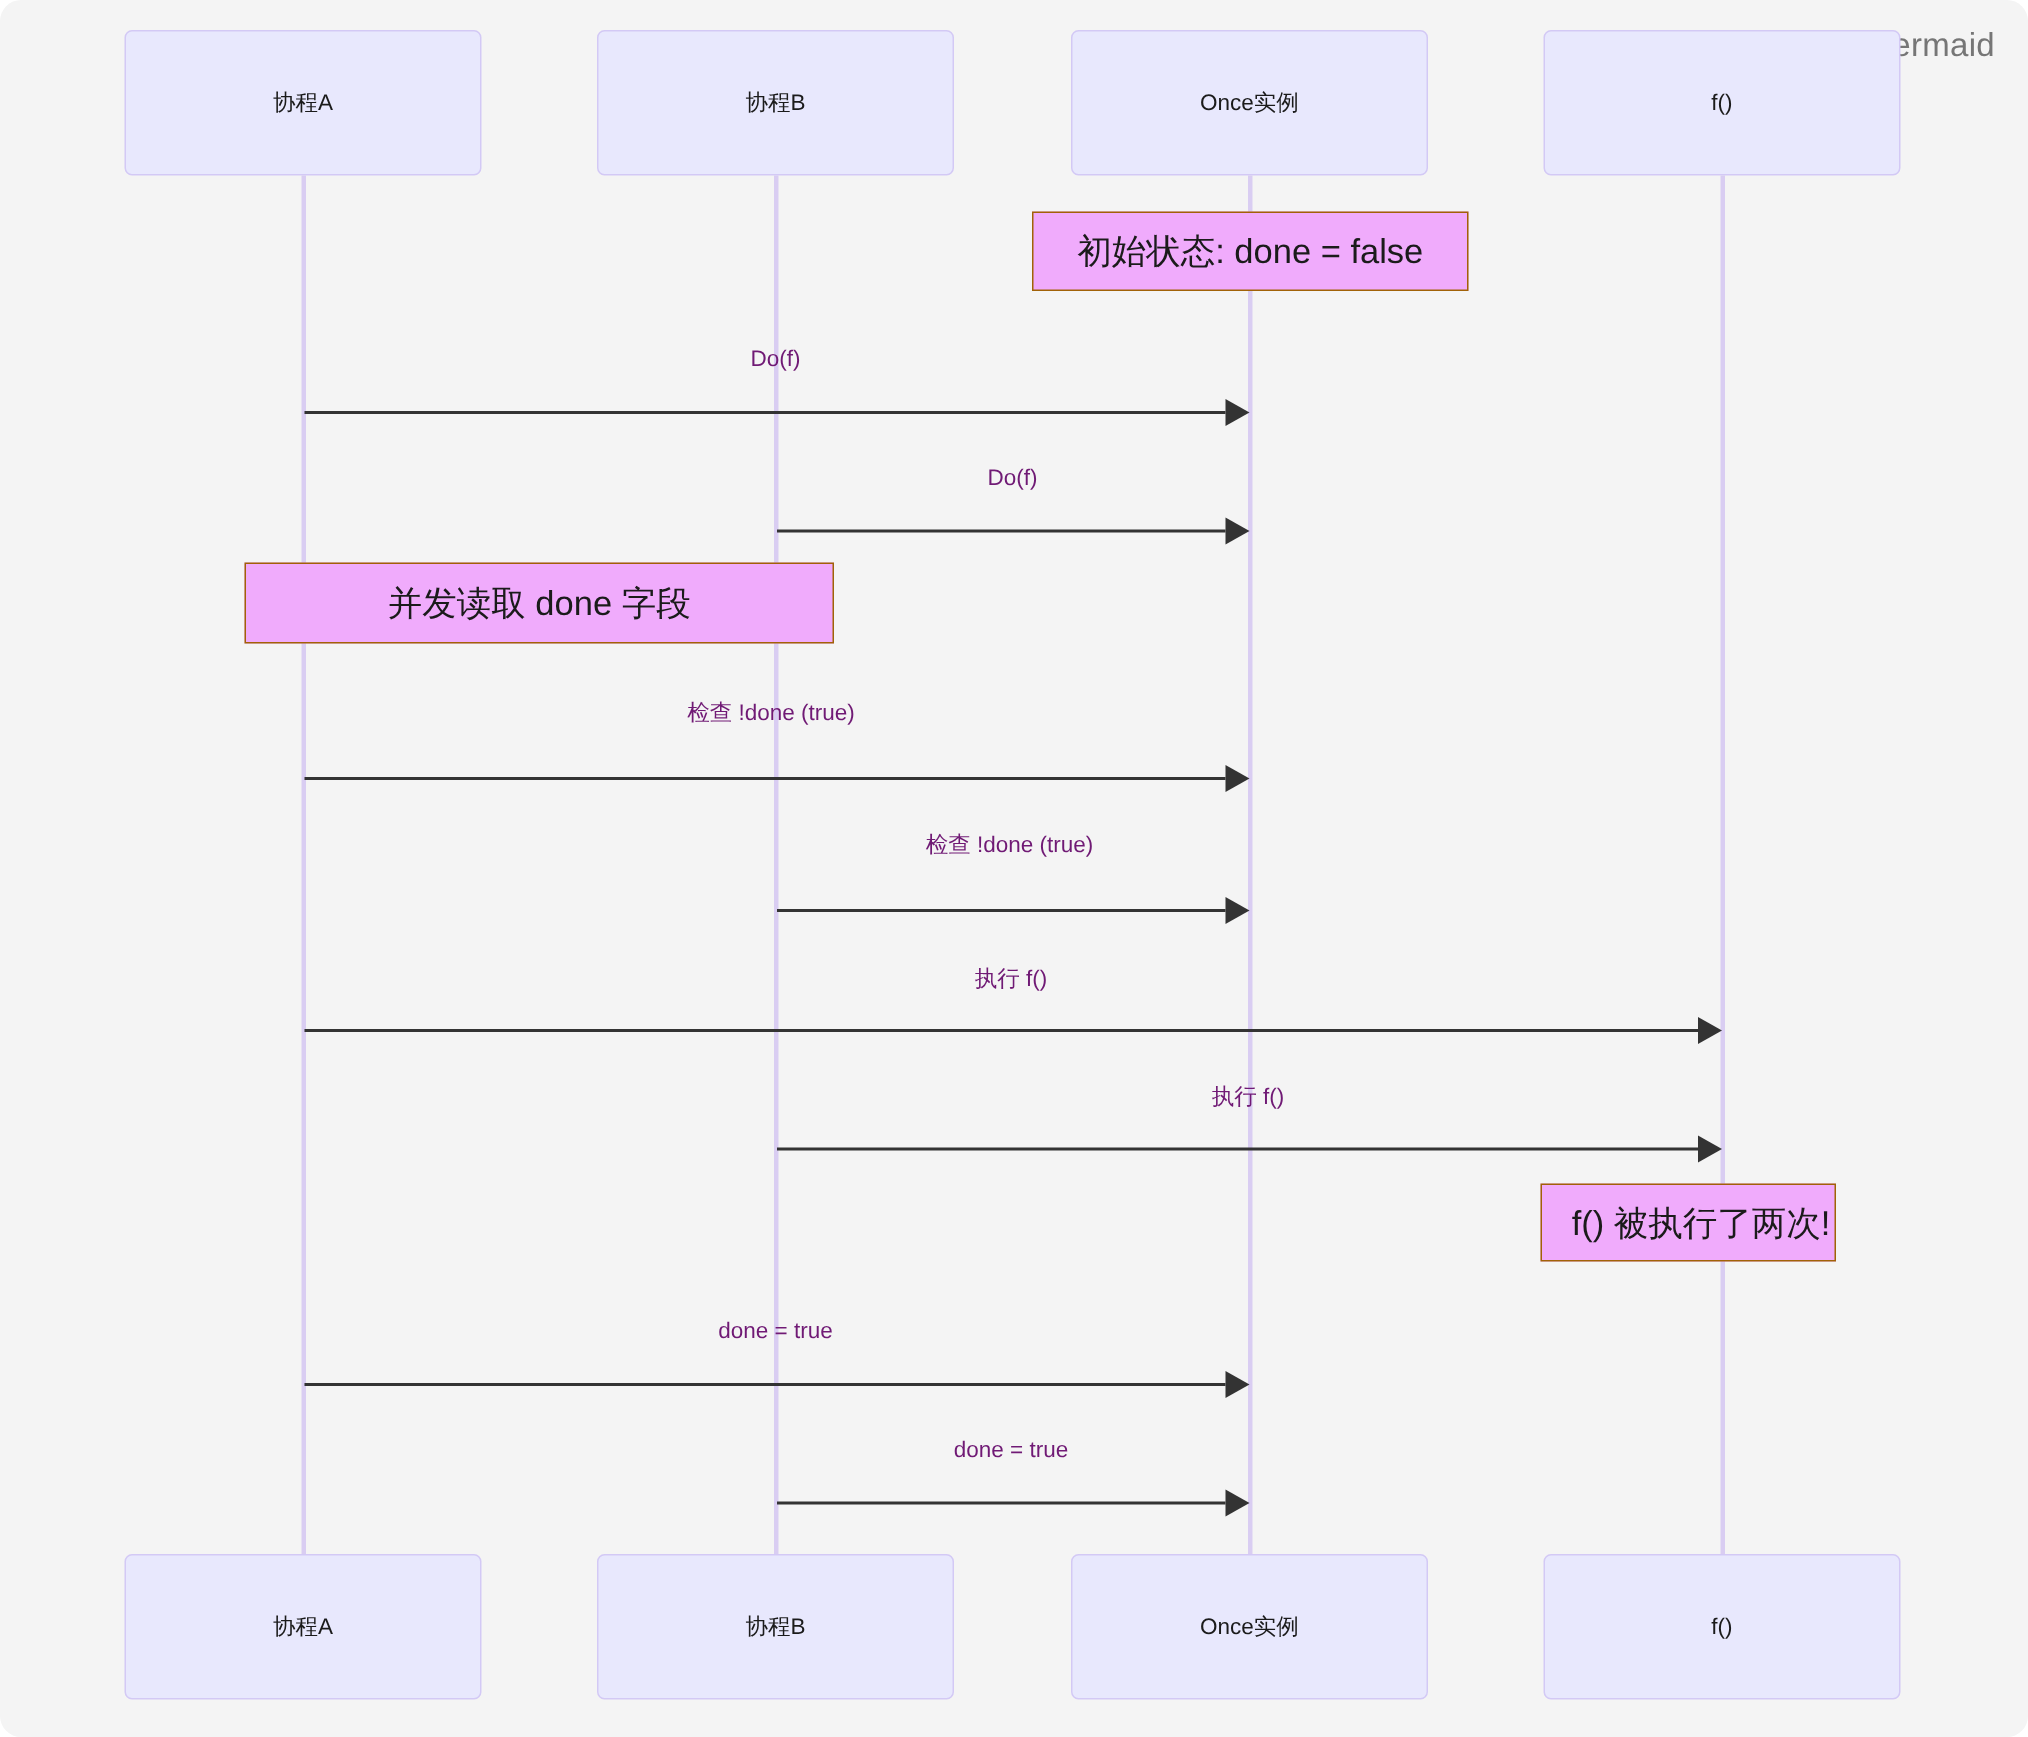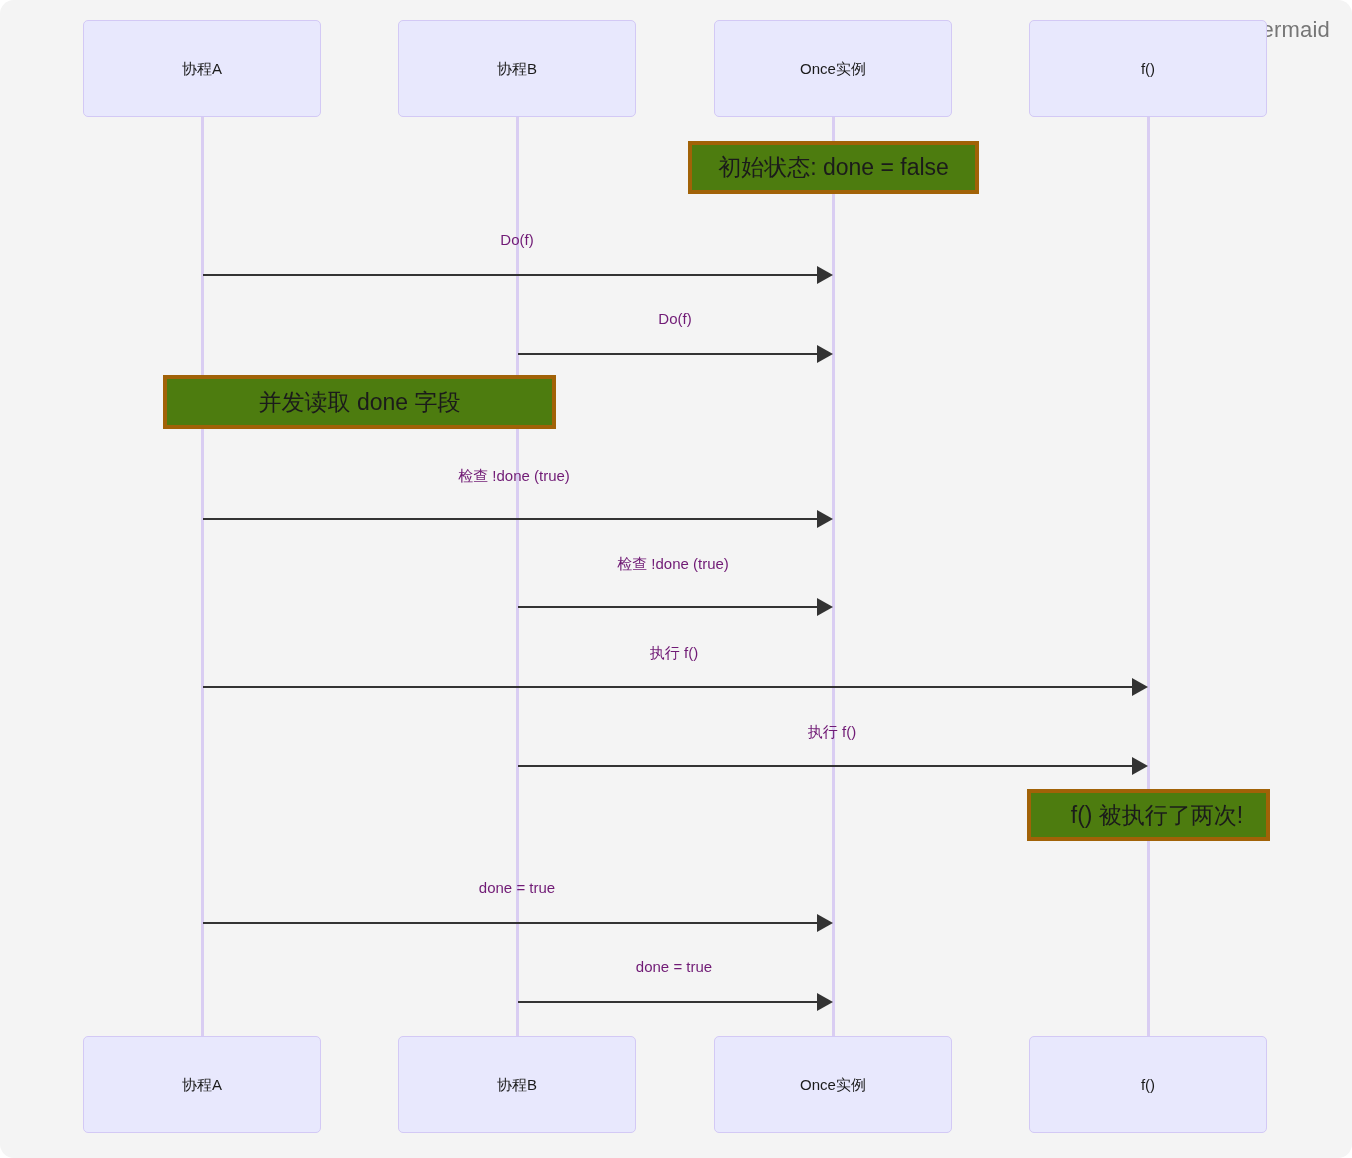--- a/index.html
+++ b/index.html
@@ -53,22 +53,22 @@
     justify-content: center;
     font-size: 15px;
     color: #1b1b1b;
     line-height: 1;
   }
 
   
   .note {
     position: absolute;
     box-sizing: border-box;
-    background: #4d7c0f;
-    border: 4px solid #a16207;
+    background: #f0abfc;
+    border: 1px solid #a16207;
     display: flex;
     align-items: center;
     justify-content: center;
     font-size: 23px;
     color: #1b1b1b;
     line-height: 1;
     white-space: nowrap;
   }
 
   
@@ -156,21 +156,21 @@
   </div>
   <div class="msg-line" style="left:203px; top:686px; width:929px;"></div>
   <div class="msg-head" style="left:1132px; top:678px;"></div>
 
   <div class="msg-label" style="left:832px; top:724px;">
     <span>执行 f()</span>
   </div>
   <div class="msg-line" style="left:518px; top:765px; width:614px;"></div>
   <div class="msg-head" style="left:1132px; top:757px;"></div>
 
-  <div class="note" style="left:1027px; top:789px; width:243px; height:52px;padding-left:17px;">
+  <div class="note" style="left:1027px; top:789px; width:197px; height:52px;padding-left:17px;">
     <span>f() 被执行了两次!</span>
   </div>
 
   <div class="msg-label" style="left:517px; top:880px;">
     <span>done = true</span>
   </div>
   <div class="msg-line" style="left:203px; top:922px; width:614px;"></div>
   <div class="msg-head" style="left:817px; top:914px;"></div>
 
   <div class="msg-label" style="left:674px; top:959px;">

